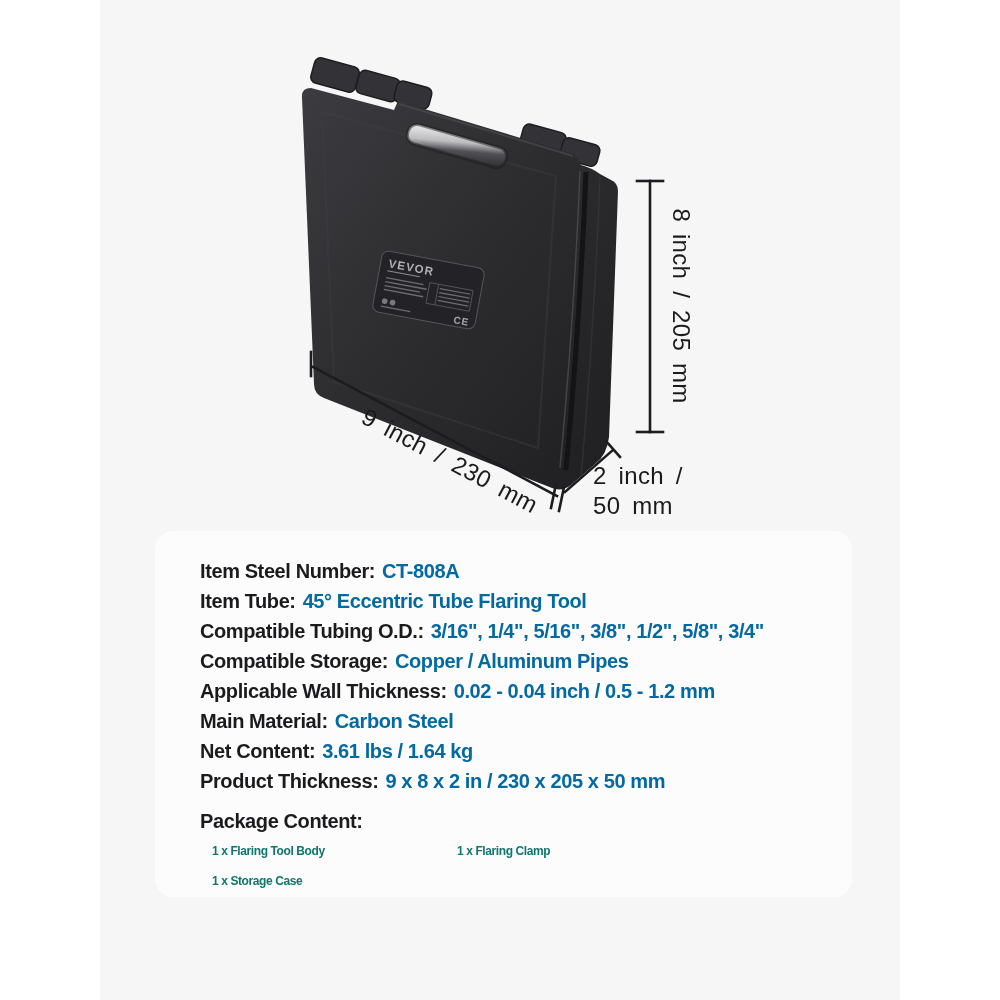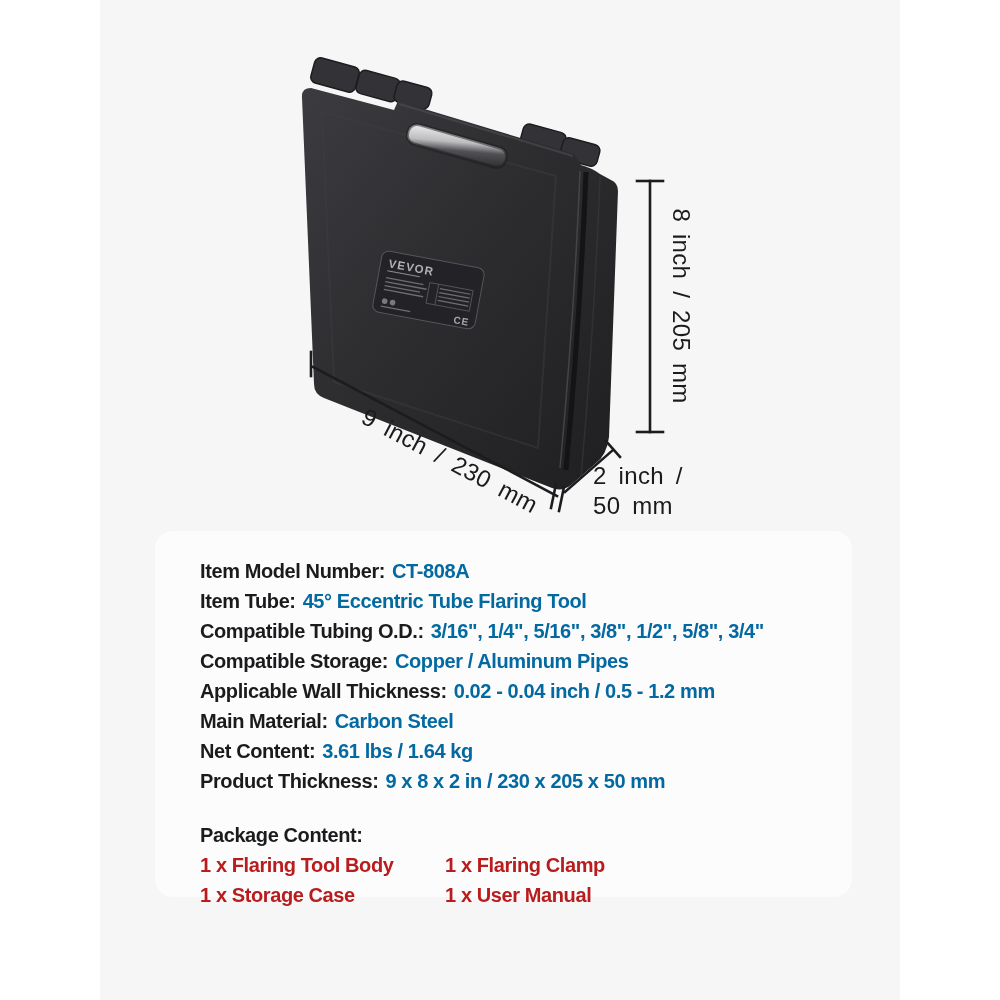--- a/index.html
+++ b/index.html
@@ -18,27 +18,27 @@
     position:absolute;left:155px;top:531px;width:697px;height:366px;
     background:#fcfcfd;border-radius:18px;
     padding:25px 30px 0 45px;box-sizing:border-box;
   }
   .spec-row{
     white-space:nowrap;line-height:30px;font-size:20px;
     letter-spacing:-.4px;font-weight:700;color:#1b1b1d;
   }
   .spec-row .val{color:#0369a1;margin-left:7px}
   .pkg-title{
-    margin-top:24px;line-height:30px;font-size:20px;
+    margin-top:10px;line-height:30px;font-size:20px;
     letter-spacing:-.4px;font-weight:700;color:#1b1b1d;
   }
   .pkg-grid{
     display:grid;grid-template-columns:245px 1fr;
-    line-height:30px;font-size:20px;letter-spacing:-.4px;
-    font-weight:700;color:#b91c1c;white-space:nowrap;
+    line-height:30px;font-size:12px;letter-spacing:-.4px;
+    font-weight:700;color:#0f766e;white-space:nowrap;margin-left:12px;
   }
 </style>
 </head>
 <body>
 
 <div class="stage"></div>
 
 <svg class="scene-svg" viewBox="0 0 1000 1000" aria-hidden="true">
   <defs>
     <linearGradient id="caseGrad" x1="0" y1="0" x2="1" y2="1">
@@ -142,21 +142,21 @@
   </g>
 
   <text class="dim-text" transform="translate(673,306) rotate(90)" text-anchor="middle" word-spacing="5">8 inch / 205 mm</text>
   <text class="dim-text" transform="translate(446,468) rotate(27.9)" text-anchor="middle" word-spacing="5">9 inch / 230 mm</text>
   <text class="dim-text" x="593" y="484" word-spacing="5">2 inch /</text>
   <text class="dim-text" x="593" y="514" word-spacing="5">50 mm</text>
 </svg>
 
 <div class="card">
   <div class="spec-row">
-    <span class="lab">Item Model Number:</span><span class="val">CT-808A</span>
+    <span class="lab">Item Steel Number:</span><span class="val">CT-808A</span>
   </div>
   <div class="spec-row">
     <span class="lab">Item Tube:</span><span class="val">45° Eccentric Tube Flaring Tool</span>
   </div>
   <div class="spec-row">
     <span class="lab">Compatible Tubing O.D.:</span><span class="val">3/16", 1/4", 5/16", 3/8", 1/2", 5/8", 3/4"</span>
   </div>
   <div class="spec-row">
     <span class="lab">Compatible Storage:</span><span class="val">Copper / Aluminum Pipes</span>
   </div>
@@ -171,15 +171,14 @@
   </div>
   <div class="spec-row">
     <span class="lab">Product Thickness:</span><span class="val">9 x 8 x 2 in / 230 x 205 x 50 mm</span>
   </div>
 
   <div class="pkg-title">Package Content:</div>
   <div class="pkg-grid">
     <span>1 x Flaring Tool Body</span>
     <span>1 x Flaring Clamp</span>
     <span>1 x Storage Case</span>
-    <span>1 x User Manual</span>
   </div>
 </div>
 
 </body></html>

